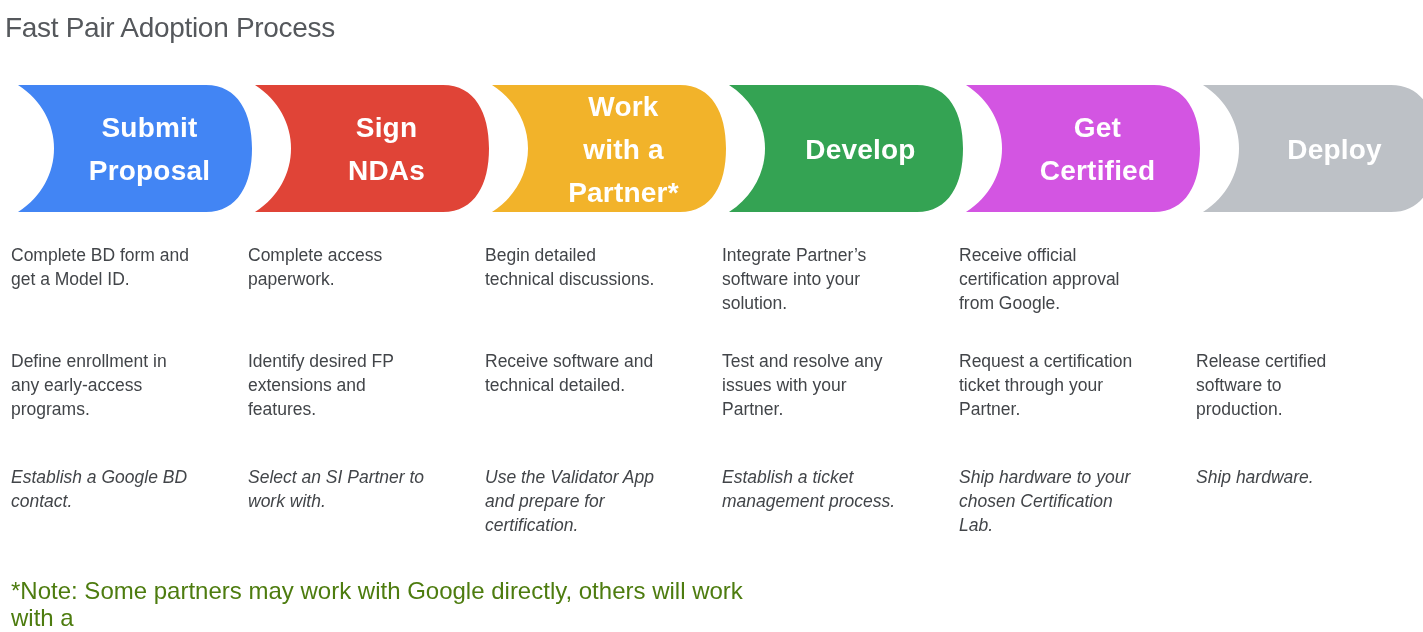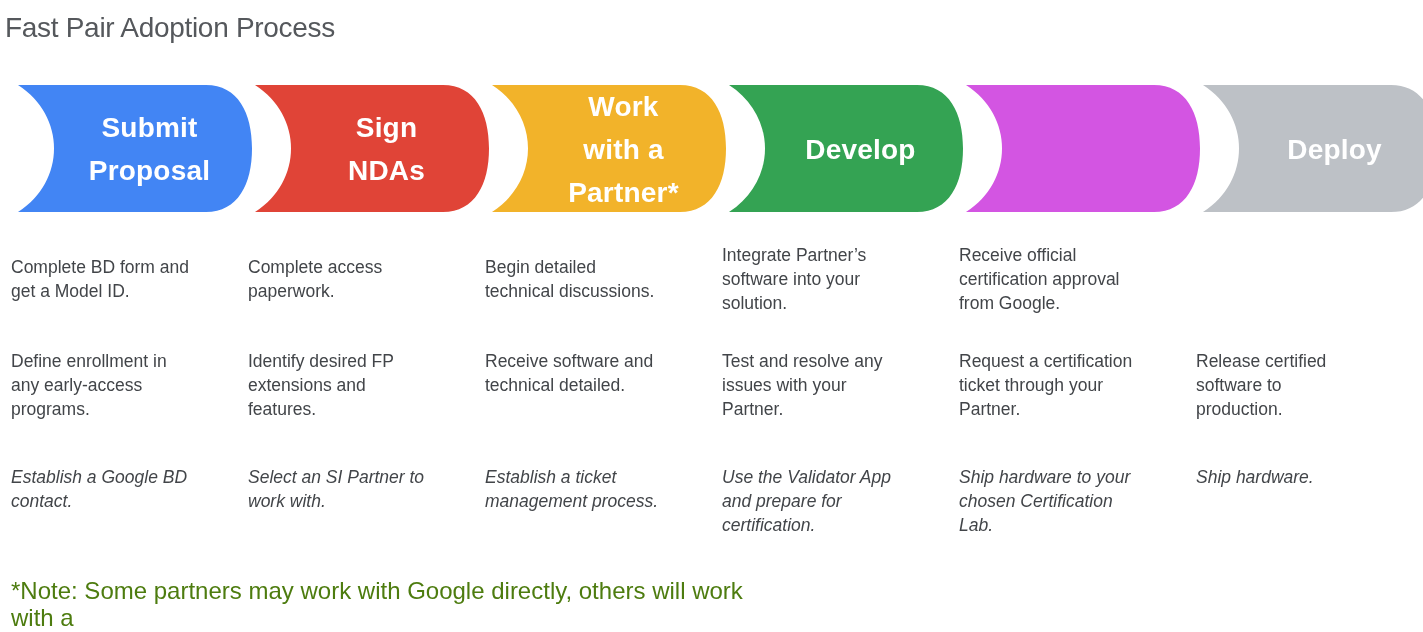--- a/index.html
+++ b/index.html
@@ -22,21 +22,21 @@
   .stage-label {
     position: absolute; left: 32px; right: 2px; top: 50%;
     transform: translateY(-50%);
     text-align: center; color: #ffffff; font-weight: 700;
     font-size: 28px; line-height: 43px; white-space: pre-line;
     letter-spacing: 0.2px;
   }
   .steps-row {
     position: absolute; left: 0; display: flex;
   }
-  .row-1 { top: 243px; align-items: center; }
+  .row-1 { top: 243px; }
   .row-2 { top: 349px; }
   .row-3 { top: 465px; font-style: italic; }
   .step {
     width: 237px; flex: 0 0 237px; box-sizing: border-box;
     padding: 0 18px 0 11px;
     font-size: 17.5px; line-height: 24.2px; color: #424549;
     white-space: pre-line;
   }
   .footnote {
     position: absolute; top: 577px; left: 11px; width: 760px;
@@ -80,20 +80,22 @@
     <svg width="237" height="127" viewBox="0 0 237 127">
       <path d="M 2 0 H 190 C 222 0 236 28 236 63.5 C 236 99 222 127 190 127 H 2 C 50 96 50 31 2 0 Z" fill="#34A353"></path>
     </svg>
     <div class="stage-label">Develop</div>
   </div>
 
   <div class="stage">
     <svg width="237" height="127" viewBox="0 0 237 127">
       <path d="M 2 0 H 190 C 222 0 236 28 236 63.5 C 236 99 222 127 190 127 H 2 C 50 96 50 31 2 0 Z" fill="#D355E2"></path>
     </svg>
+    <div class="stage-label">Get
+Certified</div>
   </div>
 
   <div class="stage">
     <svg width="237" height="127" viewBox="0 0 237 127">
       <path d="M 2 0 H 190 C 222 0 236 28 236 63.5 C 236 99 222 127 190 127 H 2 C 50 96 50 31 2 0 Z" fill="#BDC1C6"></path>
     </svg>
     <div class="stage-label">Deploy</div>
   </div>
 
 </div>
@@ -131,25 +133,25 @@
   <div class="step">Release certified
 software to
 production.</div>
 </div>
 
 <div class="steps-row row-3">
   <div class="step">Establish a Google BD
 contact.</div>
   <div class="step">Select an SI Partner to
 work with.</div>
-  <div class="step">Establish a ticket
-management process.</div>
   <div class="step">Use the Validator App
 and prepare for
 certification.</div>
+  <div class="step">Establish a ticket
+management process.</div>
   <div class="step">Ship hardware to your
 chosen Certification
 Lab.</div>
   <div class="step">Ship hardware.</div>
 </div>
 
 <div class="footnote">*Note: Some partners may work with Google directly, others will work with a
 Google Certified Fast Pair System Integrators (SI).</div>
 
 </body></html>

